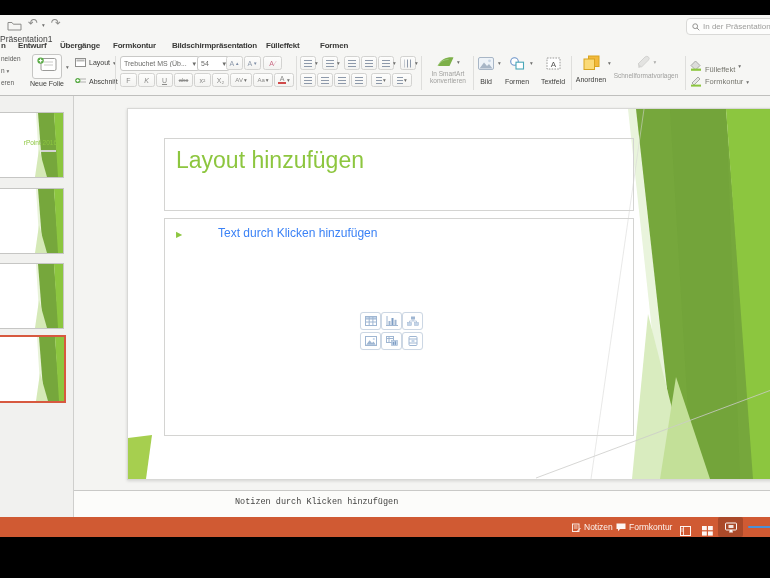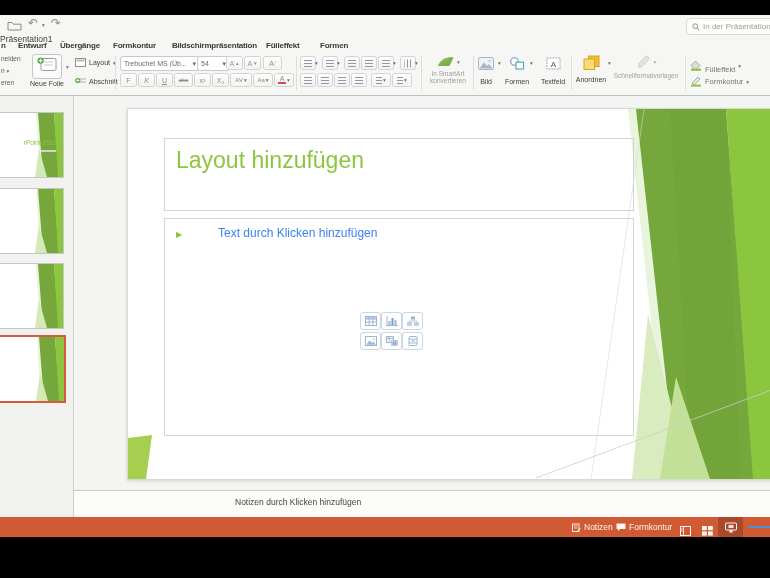--- a/index.html
+++ b/index.html
@@ -414,21 +414,21 @@
               <line x1="2" y1="3" x2="10" y2="3" stroke="#9fb6d2"></line>
               <line x1="2" y1="7" x2="10" y2="7" stroke="#9fb6d2"></line>
               <rect x="4.5" y="4" width="3" height="2" fill="#c3d4e8"></rect>
             </svg>
         </div>
       </div>
     </div>
 
     <div class="abs" style="left:74px;top:475px;width:696px;height:1px;background:#c9c9c7;"></div>
     <div class="abs" style="left:74px;top:476px;width:696px;height:26px;background:#fcfcfa;">
-      <span class="abs" style="left:161px;top:6px;font-size:8.5px;color:#454543;">Notizen durch Klicken hinzufügen</span>
+      <span class="abs" style="left:161px;top:6px;font-size:8.5px;color:#454543;font-family:Liberation Mono, monospace;">Notizen durch Klicken hinzufügen</span>
     </div>
   </div>
 
   <div class="abs status">
     <div class="abs st-item" style="left:572px;top:5px;align-items:flex-end;">
       <svg width="9" height="9" viewBox="0 0 9 9">
           <rect x=".5" y="1" width="6.5" height="7.5" fill="none" stroke="rgba(255,255,255,.95)" stroke-width=".9"></rect>
           <line x1="1.8" y1="3" x2="5.6" y2="3" stroke="rgba(255,255,255,.95)" stroke-width=".8"></line>
           <line x1="1.8" y1="5" x2="5.6" y2="5" stroke="rgba(255,255,255,.95)" stroke-width=".8"></line>
           <line x1="5" y1="8.5" x2="8.5" y2="5" stroke="rgba(255,255,255,.95)" stroke-width="1"></line>

